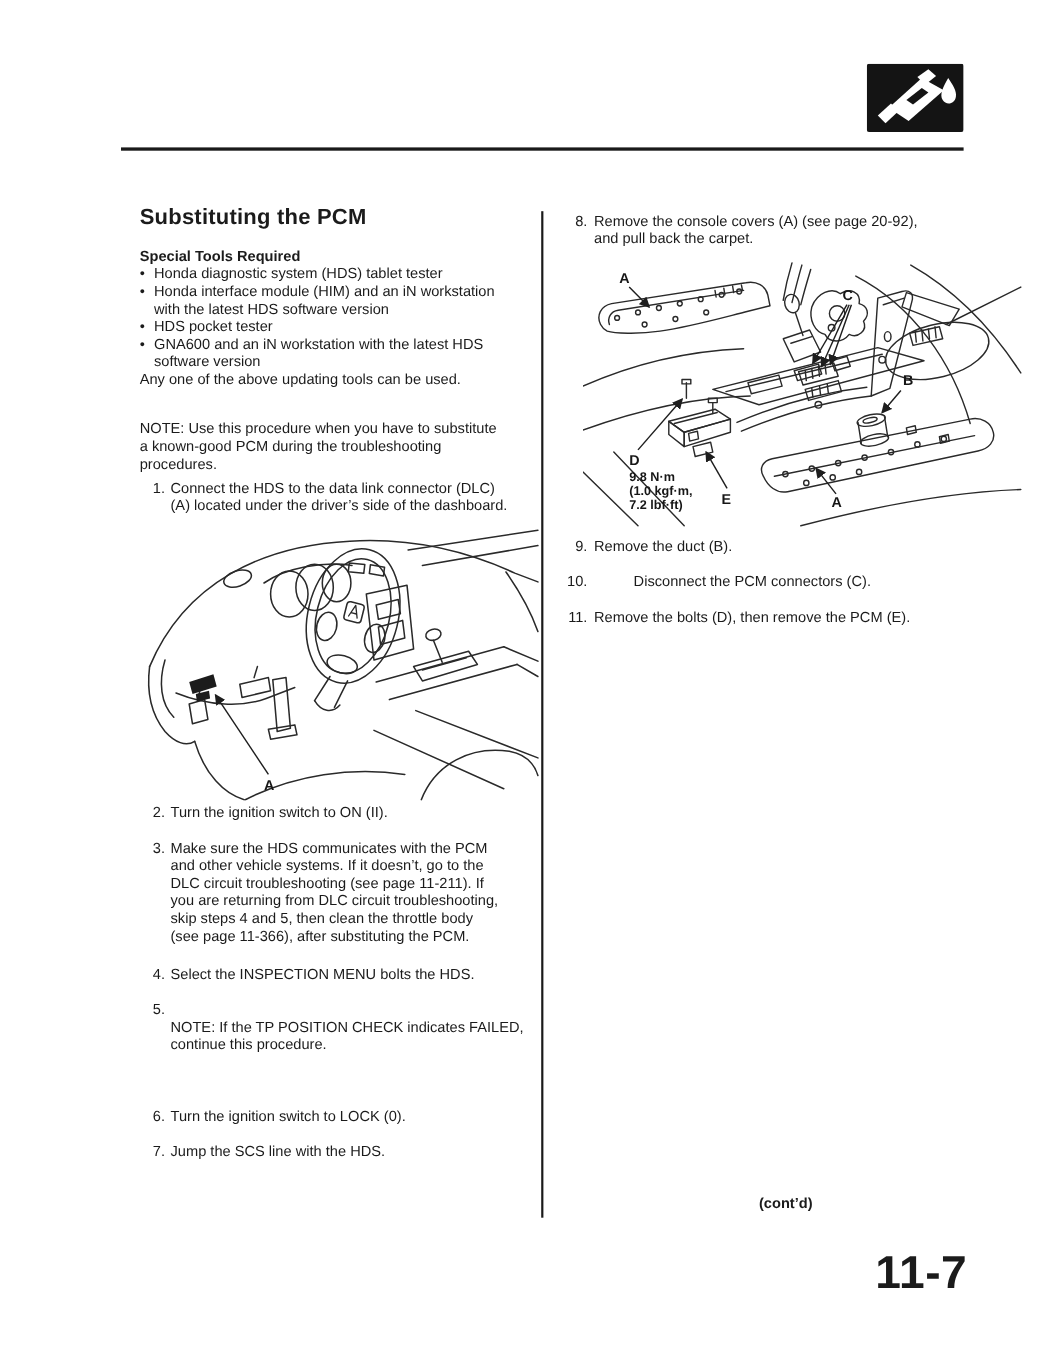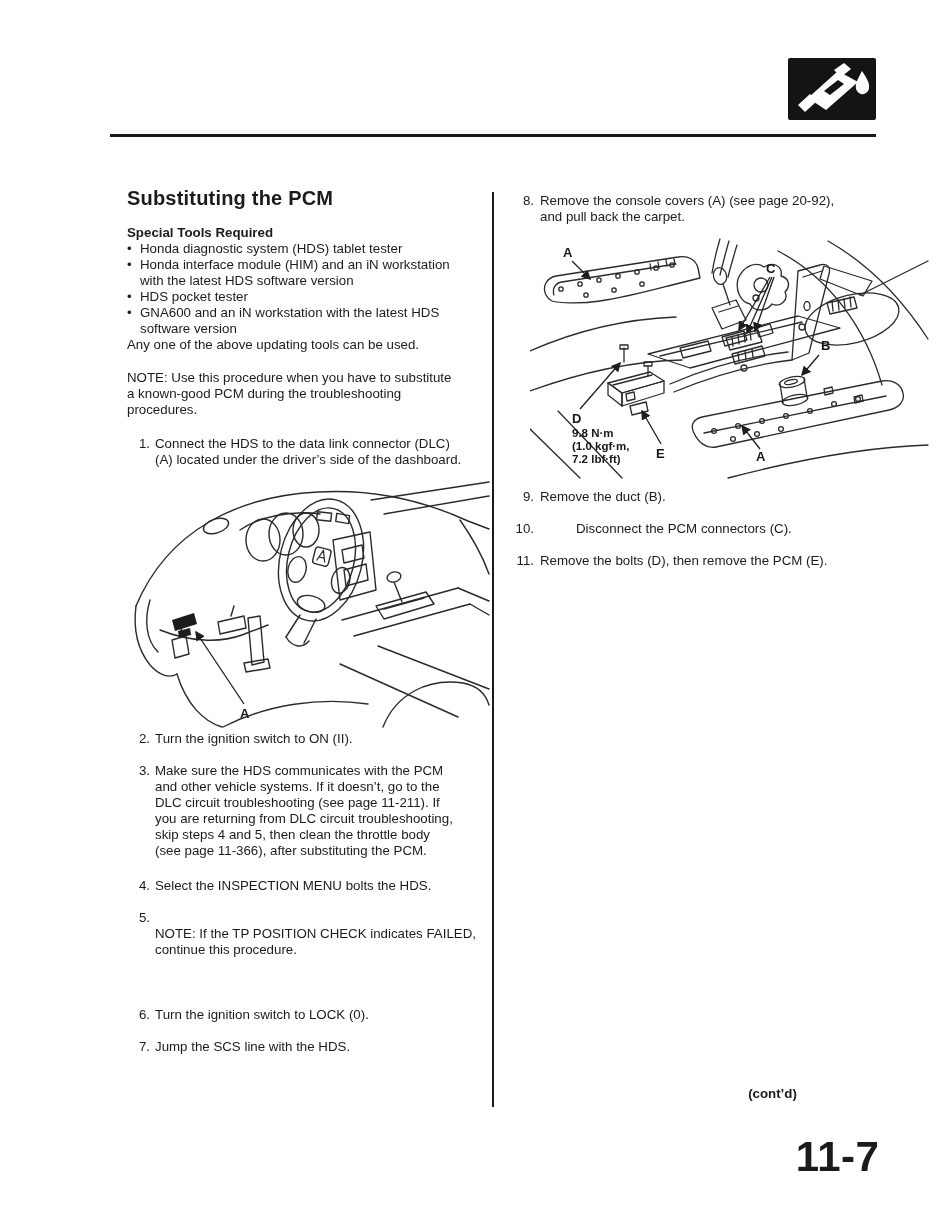--- a/index.html
+++ b/index.html
@@ -16,21 +16,21 @@
   .title { font-size:20px; font-weight:bold; letter-spacing:0.2px; }
   .rule-top { left:110px; top:134px; width:766px; height:3px; background:#1a1a1a; }
   .col-divider { left:492px; top:192px; width:2px; height:915px; background:#1a1a1a; }
   .step { display:flex; }
   .step-num-l { width:23px; flex:none; text-align:right; margin-right:5px; }
   .step-num-r { width:21px; flex:none; text-align:right; margin-right:6px; }
   .step-text { flex:none; max-width:400px; }
   .bullet-row { display:flex; }
   .bullet-glyph { width:13px; flex:none; }
   .note-inset { margin-top:16px; }
-  .contd { left:690px; top:1086px; width:165px; text-align:center; font-weight:bold; font-size:13.3px; }
+  .contd { left:690px; top:1086px; width:165px; text-align:left; font-weight:bold; font-size:13.3px; }
   .page-num { left:775px; top:1133px; width:125px; text-align:center; font-weight:bold; font-size:42px; letter-spacing:0.5px; }
   svg text { font-family:"Liberation Sans","DejaVu Sans",sans-serif; font-weight:bold; font-size:13px; fill:#161616; }
   svg text.torque { font-size:11.5px; }
 </style>
 </head>
 <body>
 
 <svg class="abs" style="left:788px; top:58px;" width="88" height="62" viewBox="0 0 88 62">
   <rect x="0" y="0" width="88" height="62" rx="2" fill="#141414"></rect>
   <polygon points="10,47 22,36 29,43 17,54" fill="#ffffff"></polygon>
@@ -61,21 +61,21 @@
     <span class="pre">HDS pocket tester</span>
   </div>
   <div class="bullet-row">
     <span class="bullet-glyph">•</span>
     <span class="pre">GNA600 and an iN workstation with the latest HDS
 software version</span>
   </div>
   <div>Any one of the above updating tools can be used.</div>
 </div>
 
-<p class="abs body-text pre" style="left:127px; top:370px; width:395px;">NOTE: Use this procedure when you have to substitute
+<p class="abs body-text pre" style="left:127px; top:382px; width:395px;">NOTE: Use this procedure when you have to substitute
 a known-good PCM during the troubleshooting
 procedures.</p>
 
 <div class="abs body-text step" style="left:127px; top:436px; width:400px;">
   <span class="step-num-l">1.</span>
   <span class="step-text pre">Connect the HDS to the data link connector (DLC)
 (A) located under the driver’s side of the dashboard.</span>
 </div>
 
 <svg class="abs" style="left:128px; top:478px;" width="362" height="250" viewBox="0 0 362 250">

